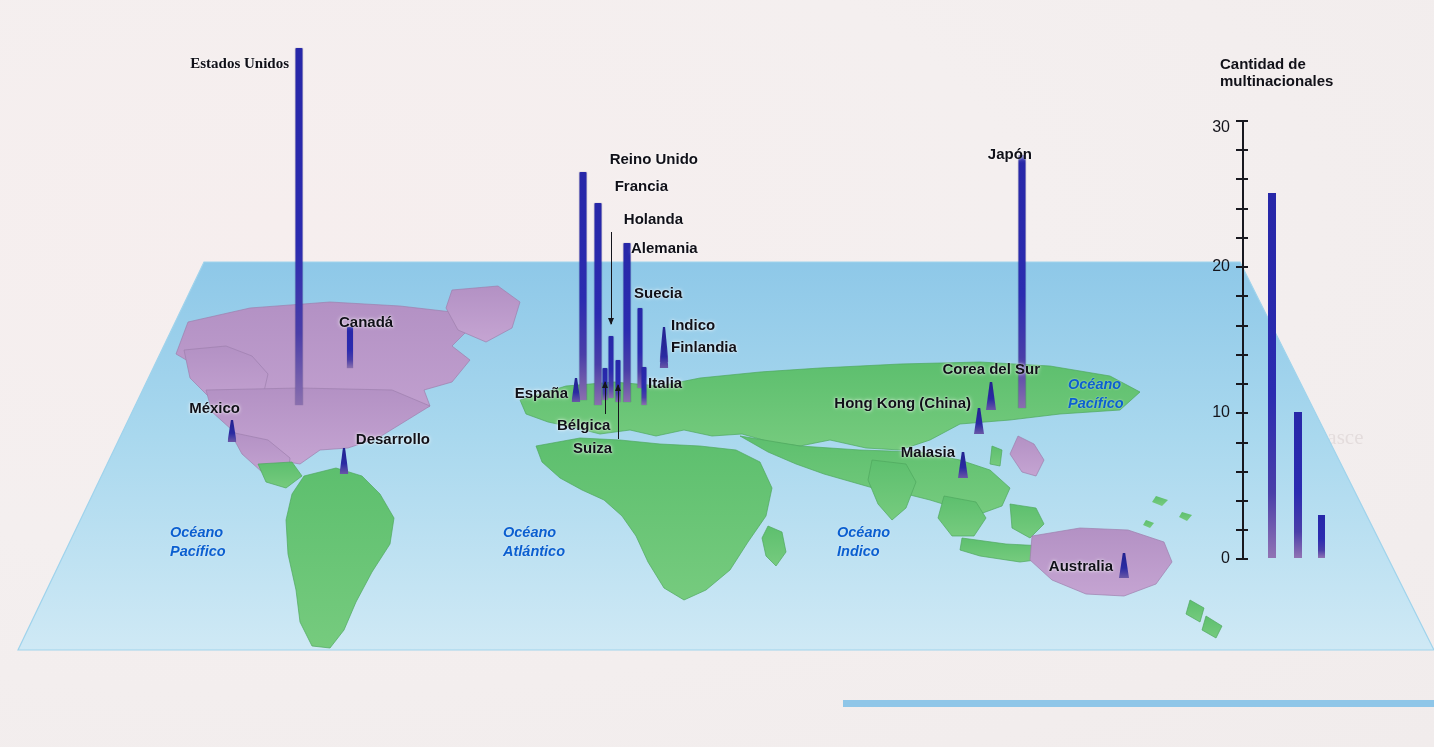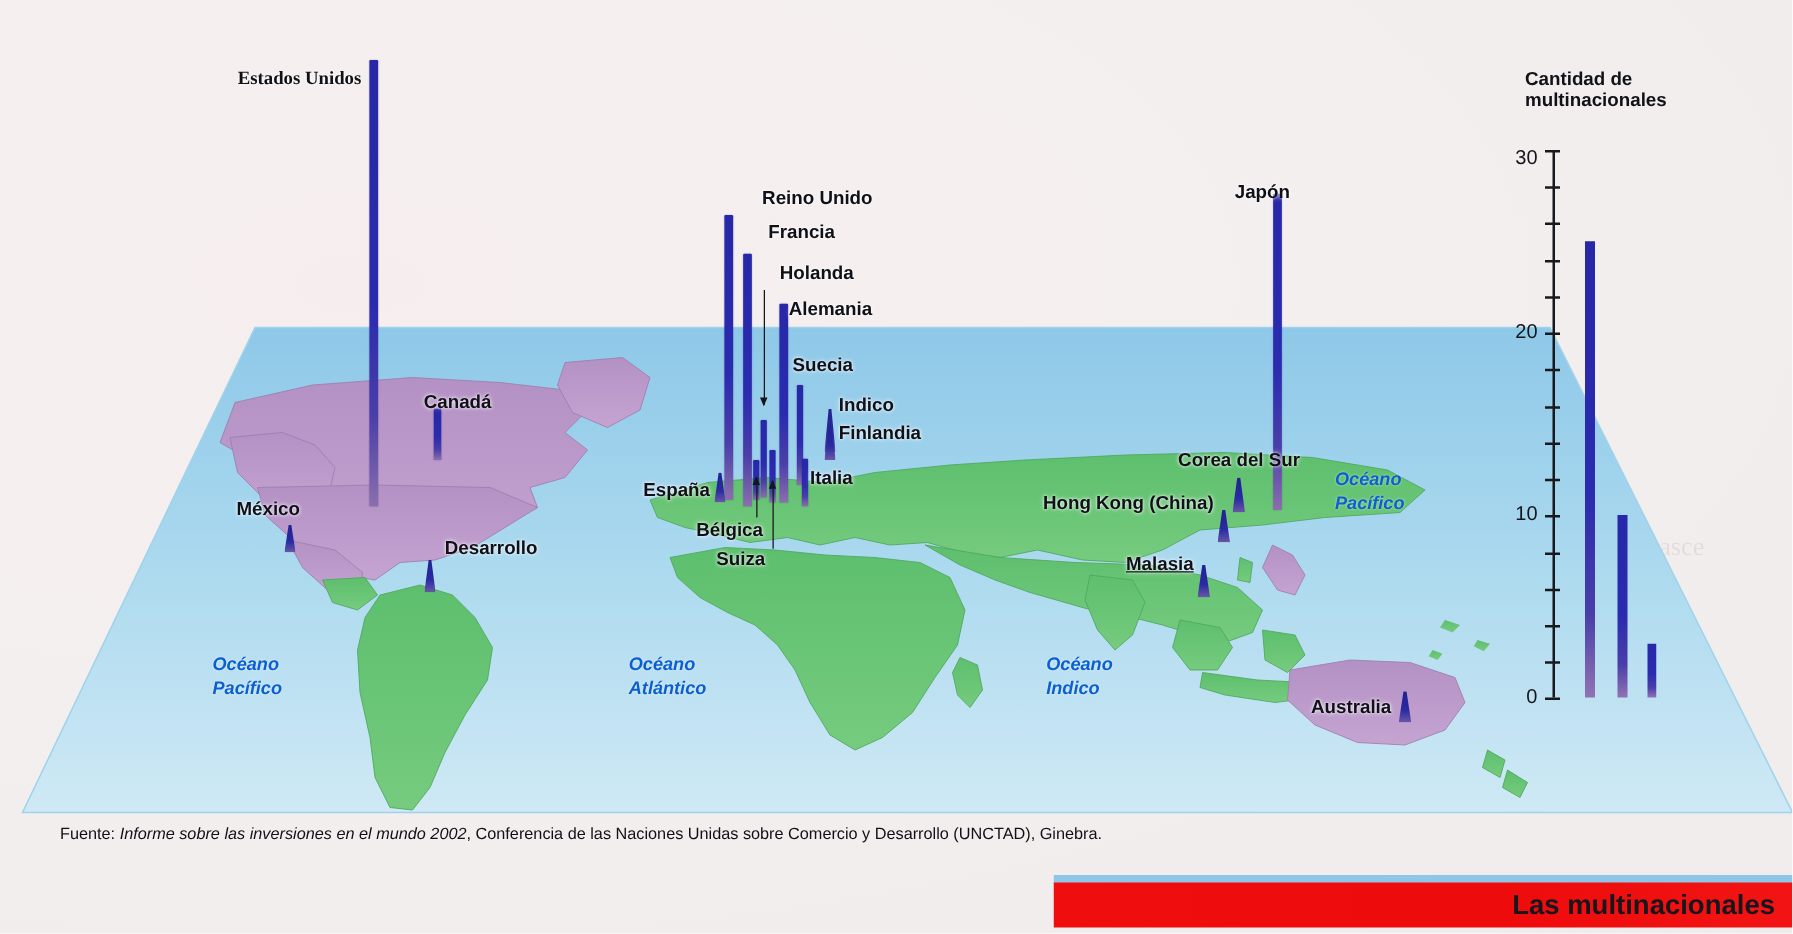--- a/index.html
+++ b/index.html
@@ -347,21 +347,21 @@
     <div class="lbl r" style="left:1000px;top:360px;margin-left:40px;">Corea del Sur</div>
 
     <div class="cone-mark" style="left:979px;top:408px;width:10px;height:26px;">
         <i></i>
       </div>
     <div class="lbl r" style="left:971px;top:394px;padding-left:31px;">Hong Kong (China)</div>
 
     <div class="cone-mark" style="left:963px;top:452px;width:10px;height:26px;">
         <i></i>
       </div>
-    <div class="lbl r" style="left:955px;top:443px;text-decoration:underline;">Malasia</div>
+    <div class="lbl r" style="left:955px;top:443px;">Malasia</div>
 
     <div class="cone-mark" style="left:1124px;top:553px;width:10px;height:25px;">
         <i></i>
       </div>
     <div class="lbl r" style="left:1113px;top:557px;">Australia</div>
   </div>
 
   <div id="scale">
     <div id="scale-title">Cantidad de
 multinacionales</div>
@@ -386,20 +386,16 @@
     <div class="tick" style="top:445px;"></div>
     <div class="tick" style="top:474px;"></div>
     <div class="tick" style="top:503px;"></div>
     <div class="ticklbl" style="left:-14px;top:503px;">0</div>
 
     <div class="refbar" style="left:58px;top:138px;width:8px;height:365px;"></div>
     <div class="refbar" style="left:84px;top:357px;width:8px;height:146px;"></div>
     <div class="refbar" style="left:108px;top:460px;width:7px;height:43px;"></div>
   </div>
 
-  <div id="source"><span>Fuente: </span><em>Informe sobre las inversiones en el mundo 2002</em><span>, Conferencia de las Naciones Unidas sobre Comercio y Desarrollo (UNCTAD), Ginebra.</span></div>
 
   <div id="banner-strip"></div>
-  <div id="banner">
-    <div id="banner-text">Las multinacionales</div>
-  </div>
 
 </div>
 
 </body></html>

